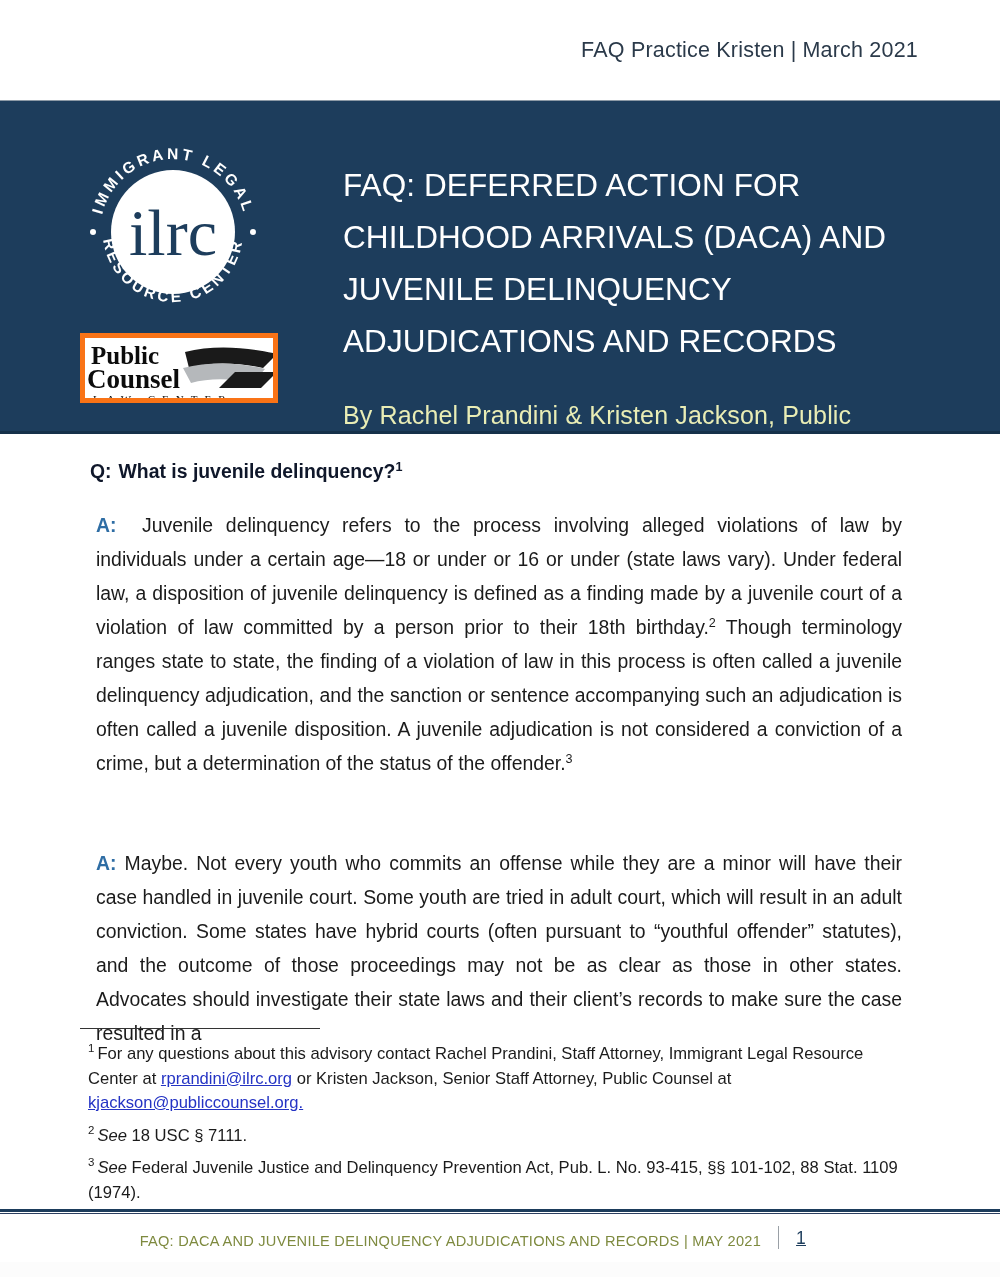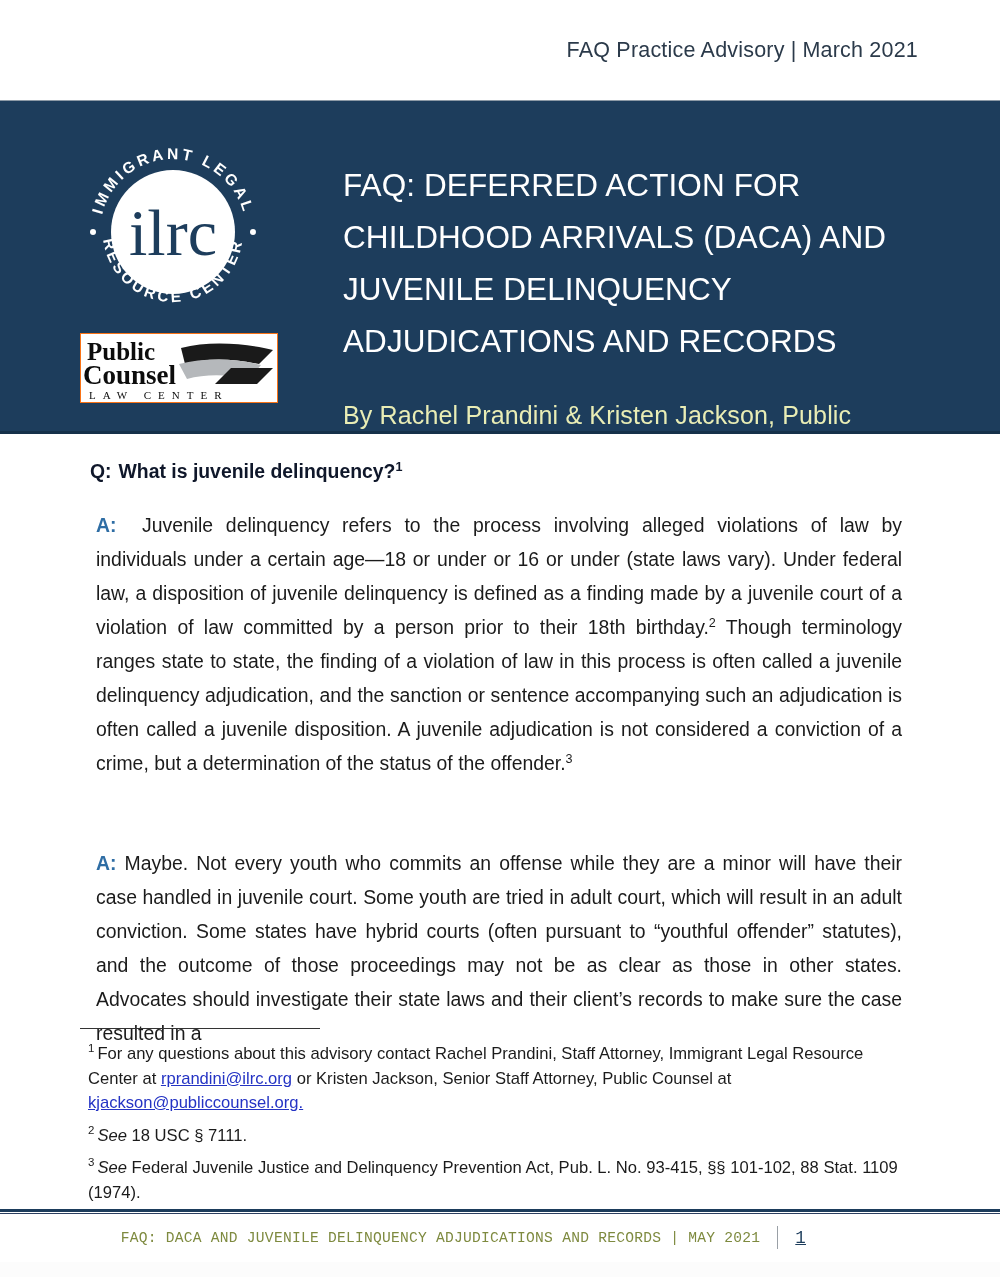--- a/index.html
+++ b/index.html
@@ -73,21 +73,21 @@
   .ilrc-logo svg { display: block; }
 
   
   .pc-logo {
     position: absolute;
     left: 80px;
     top: 232px;
     width: 198px;
     height: 70px;
     background: #ffffff;
-    border: 1px solid #f97316;
+    border: 5px solid #f97316;
     box-sizing: border-box;
     overflow: hidden;
   }
   .pc-logo svg { display: block; }
 
   
   .title-block {
     position: absolute;
     left: 343px;
     top: 58px;
@@ -193,25 +193,24 @@
     height: 1px;
     background: #2b3f60;
   }
 
   .footer {
     position: absolute;
     left: 0;
     top: 1226px;
     width: 888px;
     display: flex;
-    align-items: center;
+    align-items: flex-end;
     justify-content: flex-end;
     padding-right: 82px;
     box-sizing: border-box;
-    font-family: Liberation Mono, monospace;
   }
   .footer-text {
     font-size: 14.6px;
     color: #7e8a3f;
     letter-spacing: 0.25px;
     white-space: nowrap;
   }
   .footer-divider {
     display: inline-block;
     width: 1px;
@@ -235,21 +234,21 @@
     height: 15px;
     background: #fcfcfc;
   }
 </style>
 </head>
 <body>
 
 <div class="page">
 
   <div class="running-head">
-    <div class="running-head-text"><span>FAQ Practice Advisory</span><span class="rh-sep">|</span><span>March 2021</span></div>
+    <div class="running-head-text"><span>FAQ Practice Kristen</span><span class="rh-sep">|</span><span>March 2021</span></div>
   </div>
 
   <div class="masthead">
 
     <div class="ilrc-logo">
       <svg width="190" height="190" viewBox="0 0 190 190" aria-hidden="true">
         <defs>
           <path id="arcTop" d="M 22,95 A 73,73 0 0 1 168,95" fill="none"></path>
           <path id="arcBot" d="M 25,95 A 70,70 0 0 0 165,95" fill="none"></path>
         </defs>

